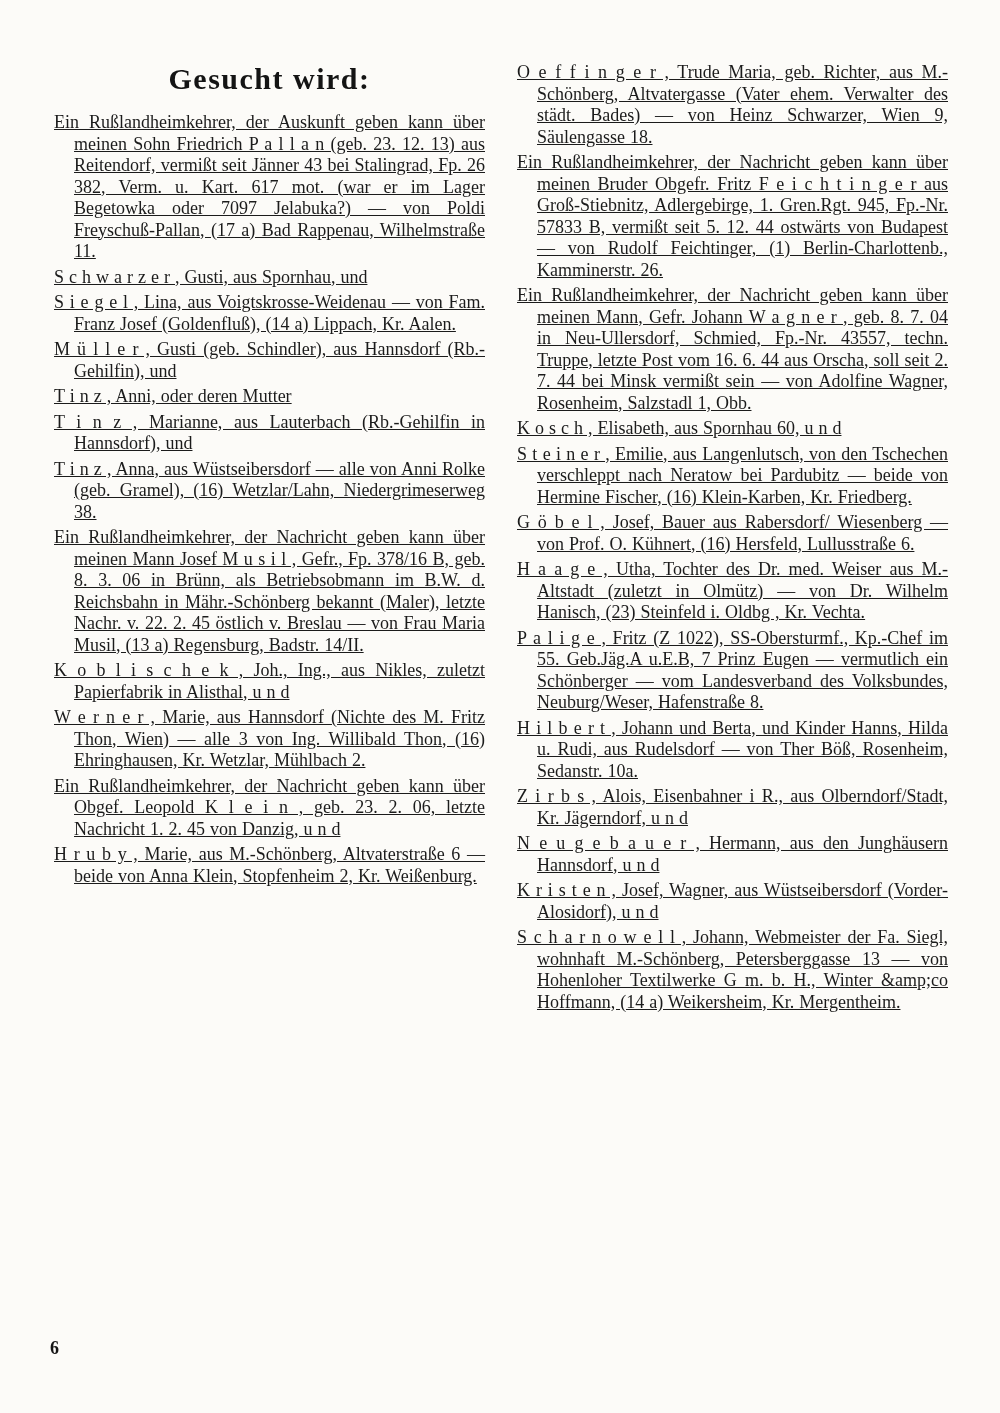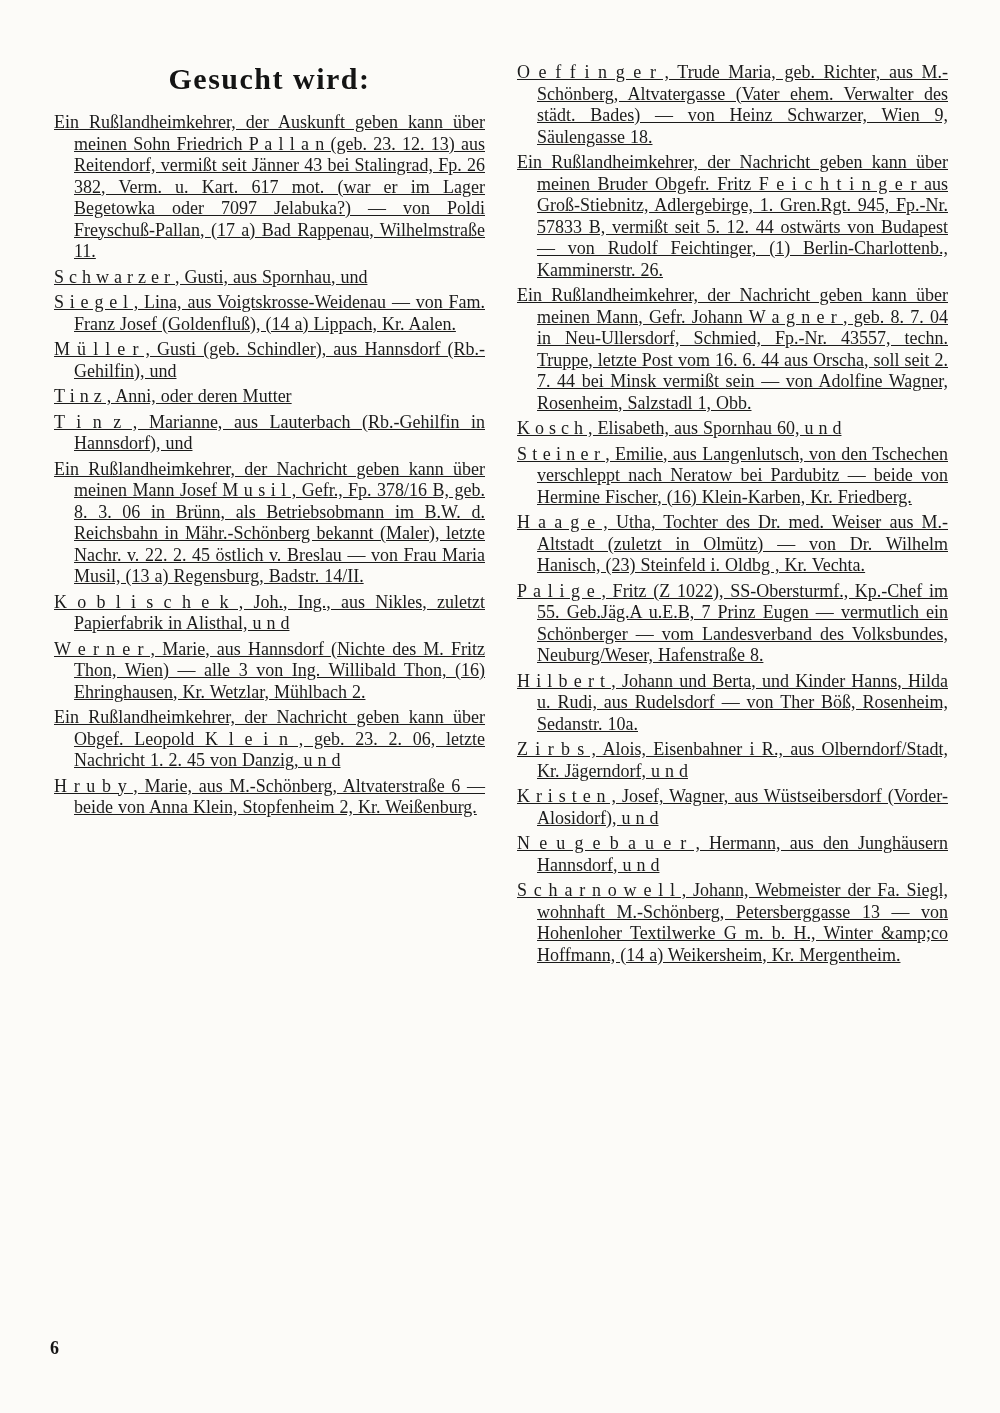--- a/index.html
+++ b/index.html
@@ -63,38 +63,40 @@
   <div class="columns">
 
     <div class="col">
       <h1 class="title">Gesucht wird:</h1>
       <p class="entry">Ein Rußlandheimkehrer, der Auskunft geben kann über meinen Sohn Friedrich P a l l a n (geb. 23. 12. 13) aus Reitendorf, vermißt seit Jänner 43 bei Stalingrad, Fp. 26 382, Verm. u. Kart. 617 mot. (war er im Lager Begetowka oder 7097 Jelabuka?) — von Poldi Freyschuß-Pallan, (17 a) Bad Rappenau, Wilhelmstraße 11.</p>
       <p class="entry">S c h w a r z e r , Gusti, aus Spornhau, und</p>
       <p class="entry">S i e g e l , Lina, aus Voigtskrosse-Weidenau — von Fam. Franz Josef (Goldenfluß), (14 a) Lippach, Kr. Aalen.</p>
       <p class="entry">M ü l l e r ,  Gusti  (geb. Schindler),  aus Hannsdorf (Rb.-Gehilfin), und</p>
       <p class="entry">T i n z , Anni, oder deren Mutter</p>
       <p class="entry">T i n z , Marianne, aus Lauterbach (Rb.-Gehilfin in Hannsdorf), und</p>
+      <p class="entry">T i n z , Anna, aus Wüstseibersdorf — alle von Anni Rolke (geb. Gramel), (16) Wetzlar/Lahn, Niedergrimeserweg 38.</p>
       <p class="entry">Ein Rußlandheimkehrer, der Nachricht geben kann über meinen Mann Josef M u s i l , Gefr., Fp. 378/16 B, geb. 8. 3. 06 in Brünn, als Betriebsobmann im B.W. d. Reichsbahn in Mähr.-Schönberg bekannt (Maler), letzte Nachr. v. 22. 2. 45 östlich v. Breslau — von Frau Maria Musil, (13 a) Regensburg, Badstr. 14/II.</p>
       <p class="entry">K o b l i s c h e k , Joh., Ing., aus Nikles, zuletzt Papierfabrik in Alisthal, u n d</p>
       <p class="entry">W e r n e r , Marie, aus Hannsdorf (Nichte des M. Fritz Thon, Wien) — alle 3 von Ing. Willibald Thon, (16) Ehringhausen, Kr. Wetzlar, Mühlbach 2.</p>
       <p class="entry">Ein Rußlandheimkehrer, der Nachricht geben kann über Obgef. Leopold K l e i n , geb. 23. 2. 06, letzte Nachricht 1. 2. 45 von Danzig, u n d</p>
       <p class="entry">H r u b y , Marie, aus M.-Schönberg, Altvaterstraße 6 — beide von Anna Klein, Stopfenheim 2, Kr. Weißenburg.</p>
     </div>
 
     <div class="col">
       <p class="entry">O e f f i n g e r , Trude Maria, geb. Richter, aus M.-Schönberg, Altvatergasse (Vater ehem. Verwalter des städt. Bades) — von Heinz Schwarzer, Wien 9, Säulengasse 18.</p>
       <p class="entry">Ein Rußlandheimkehrer, der Nachricht geben kann über meinen Bruder Obgefr. Fritz F e i c h t i n g e r aus Groß-Stiebnitz, Adlergebirge, 1. Gren.Rgt. 945, Fp.-Nr. 57833 B, vermißt seit 5. 12. 44 ostwärts von Budapest — von Rudolf Feichtinger, (1) Berlin-Charlottenb., Kamminerstr. 26.</p>
       <p class="entry">Ein Rußlandheimkehrer, der Nachricht geben kann über meinen Mann, Gefr. Johann W a g n e r , geb. 8. 7. 04 in Neu-Ullersdorf, Schmied, Fp.-Nr. 43557, techn. Truppe, letzte Post vom 16. 6. 44 aus Orscha, soll seit 2. 7. 44 bei Minsk vermißt sein — von Adolfine Wagner, Rosenheim, Salzstadl 1, Obb.</p>
       <p class="entry">K o s c h , Elisabeth, aus Spornhau 60, u n d</p>
       <p class="entry">S t e i n e r , Emilie, aus Langenlutsch, von den Tschechen verschleppt nach Neratow bei Pardubitz — beide von Hermine Fischer, (16) Klein-Karben, Kr. Friedberg.</p>
+      <p class="entry">G ö b e l ,  Josef,  Bauer  aus Rabersdorf/ Wiesenberg — von Prof. O. Kühnert, (16) Hersfeld, Lullusstraße 6.</p>
       <p class="entry">H a a g e , Utha, Tochter des Dr. med. Weiser aus M.-Altstadt (zuletzt in Olmütz) — von Dr. Wilhelm Hanisch, (23) Steinfeld i. Oldbg , Kr. Vechta.</p>
       <p class="entry">P a l i g e , Fritz (Z 1022), SS-Obersturmf., Kp.-Chef im 55. Geb.Jäg.A u.E.B, 7 Prinz Eugen — vermutlich ein Schönberger — vom Landesverband des Volksbundes, Neuburg/Weser, Hafenstraße 8.</p>
       <p class="entry">H i l b e r t , Johann und Berta, und Kinder Hanns, Hilda u. Rudi, aus Rudelsdorf — von Ther Böß, Rosenheim, Sedanstr. 10a.</p>
       <p class="entry">Z i r b s , Alois, Eisenbahner i R., aus Olberndorf/Stadt, Kr. Jägerndorf, u n d</p>
+      <p class="entry">N e u g e b a u e r , Hermann, aus den Junghäusern Hannsdorf, u n d</p>
       <p class="entry">K r i s t e n , Josef, Wagner, aus Wüstseibersdorf (Vorder-Alosidorf), u n d</p>
-      <p class="entry">N e u g e b a u e r , Hermann, aus den Junghäusern Hannsdorf, u n d</p>
       <p class="entry">S c h a r n o w e l l , Johann, Webmeister der Fa. Siegl, wohnhaft M.-Schönberg, Petersberggasse 13 — von Hohenloher Textilwerke G m. b. H., Winter &amp;amp;co Hoffmann, (14 a) Weikersheim, Kr. Mergentheim.</p>
     </div>
 
   </div>
 
   <div class="page-number">6</div>
 </div>
 
 </body></html>

